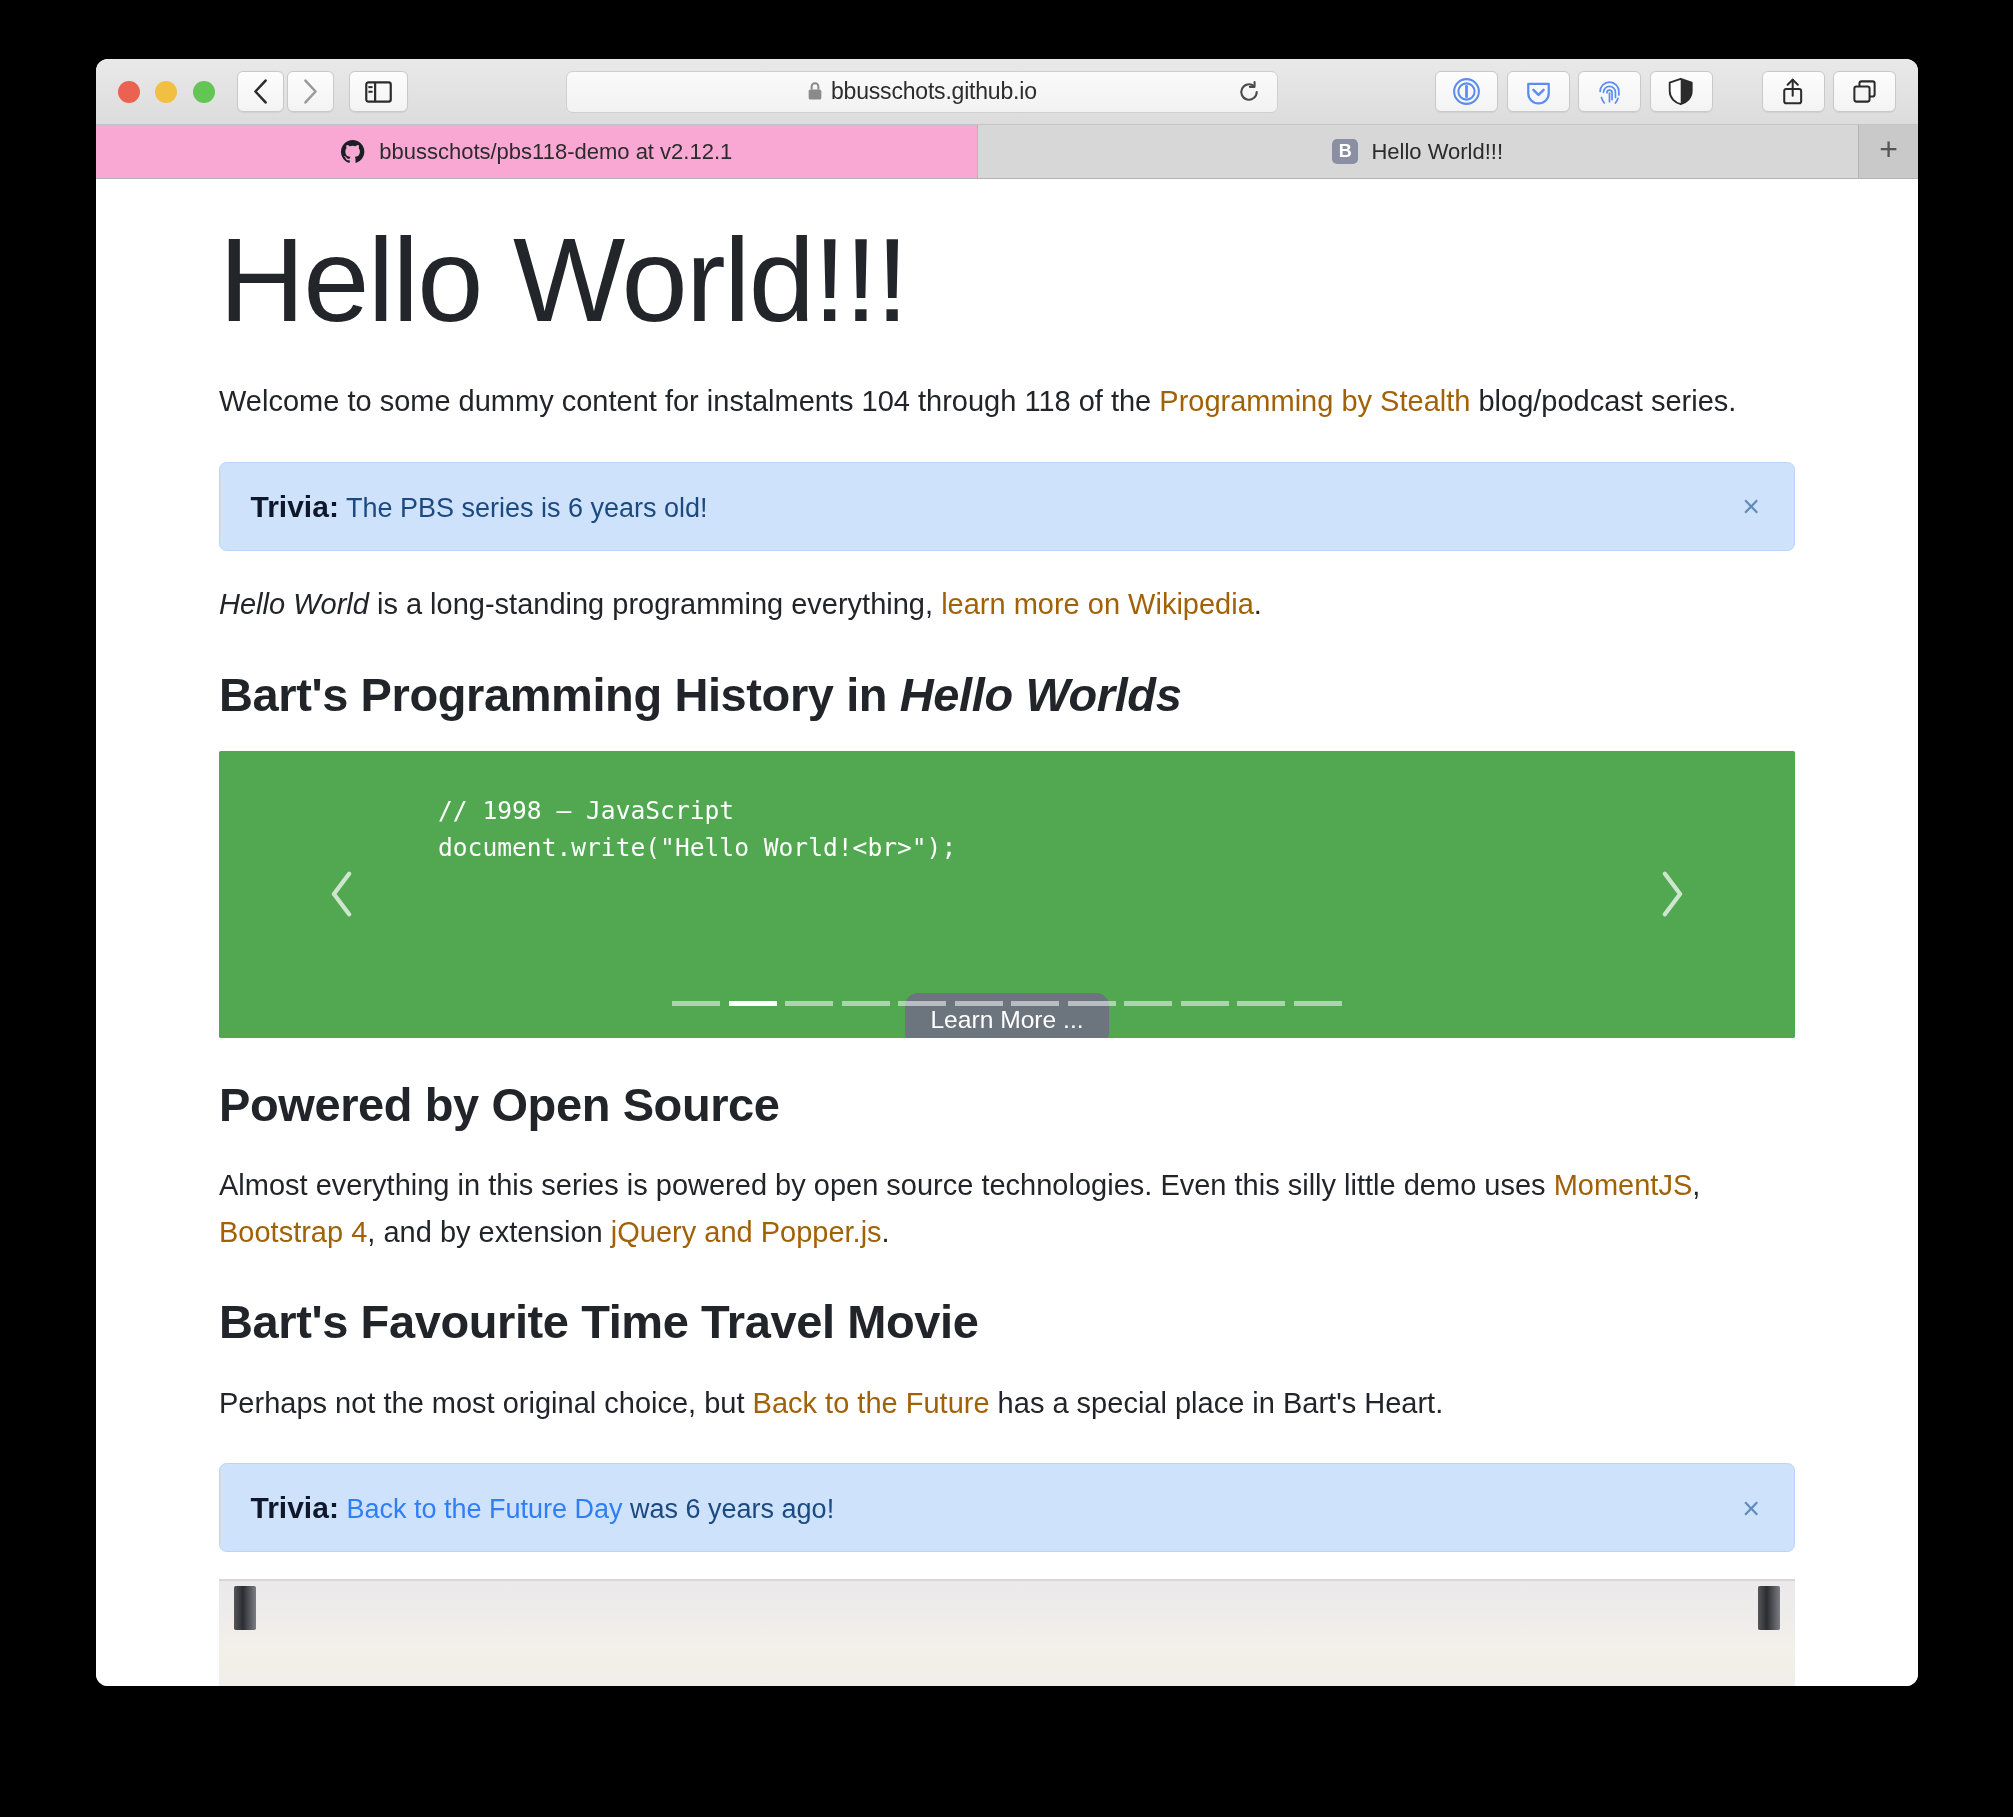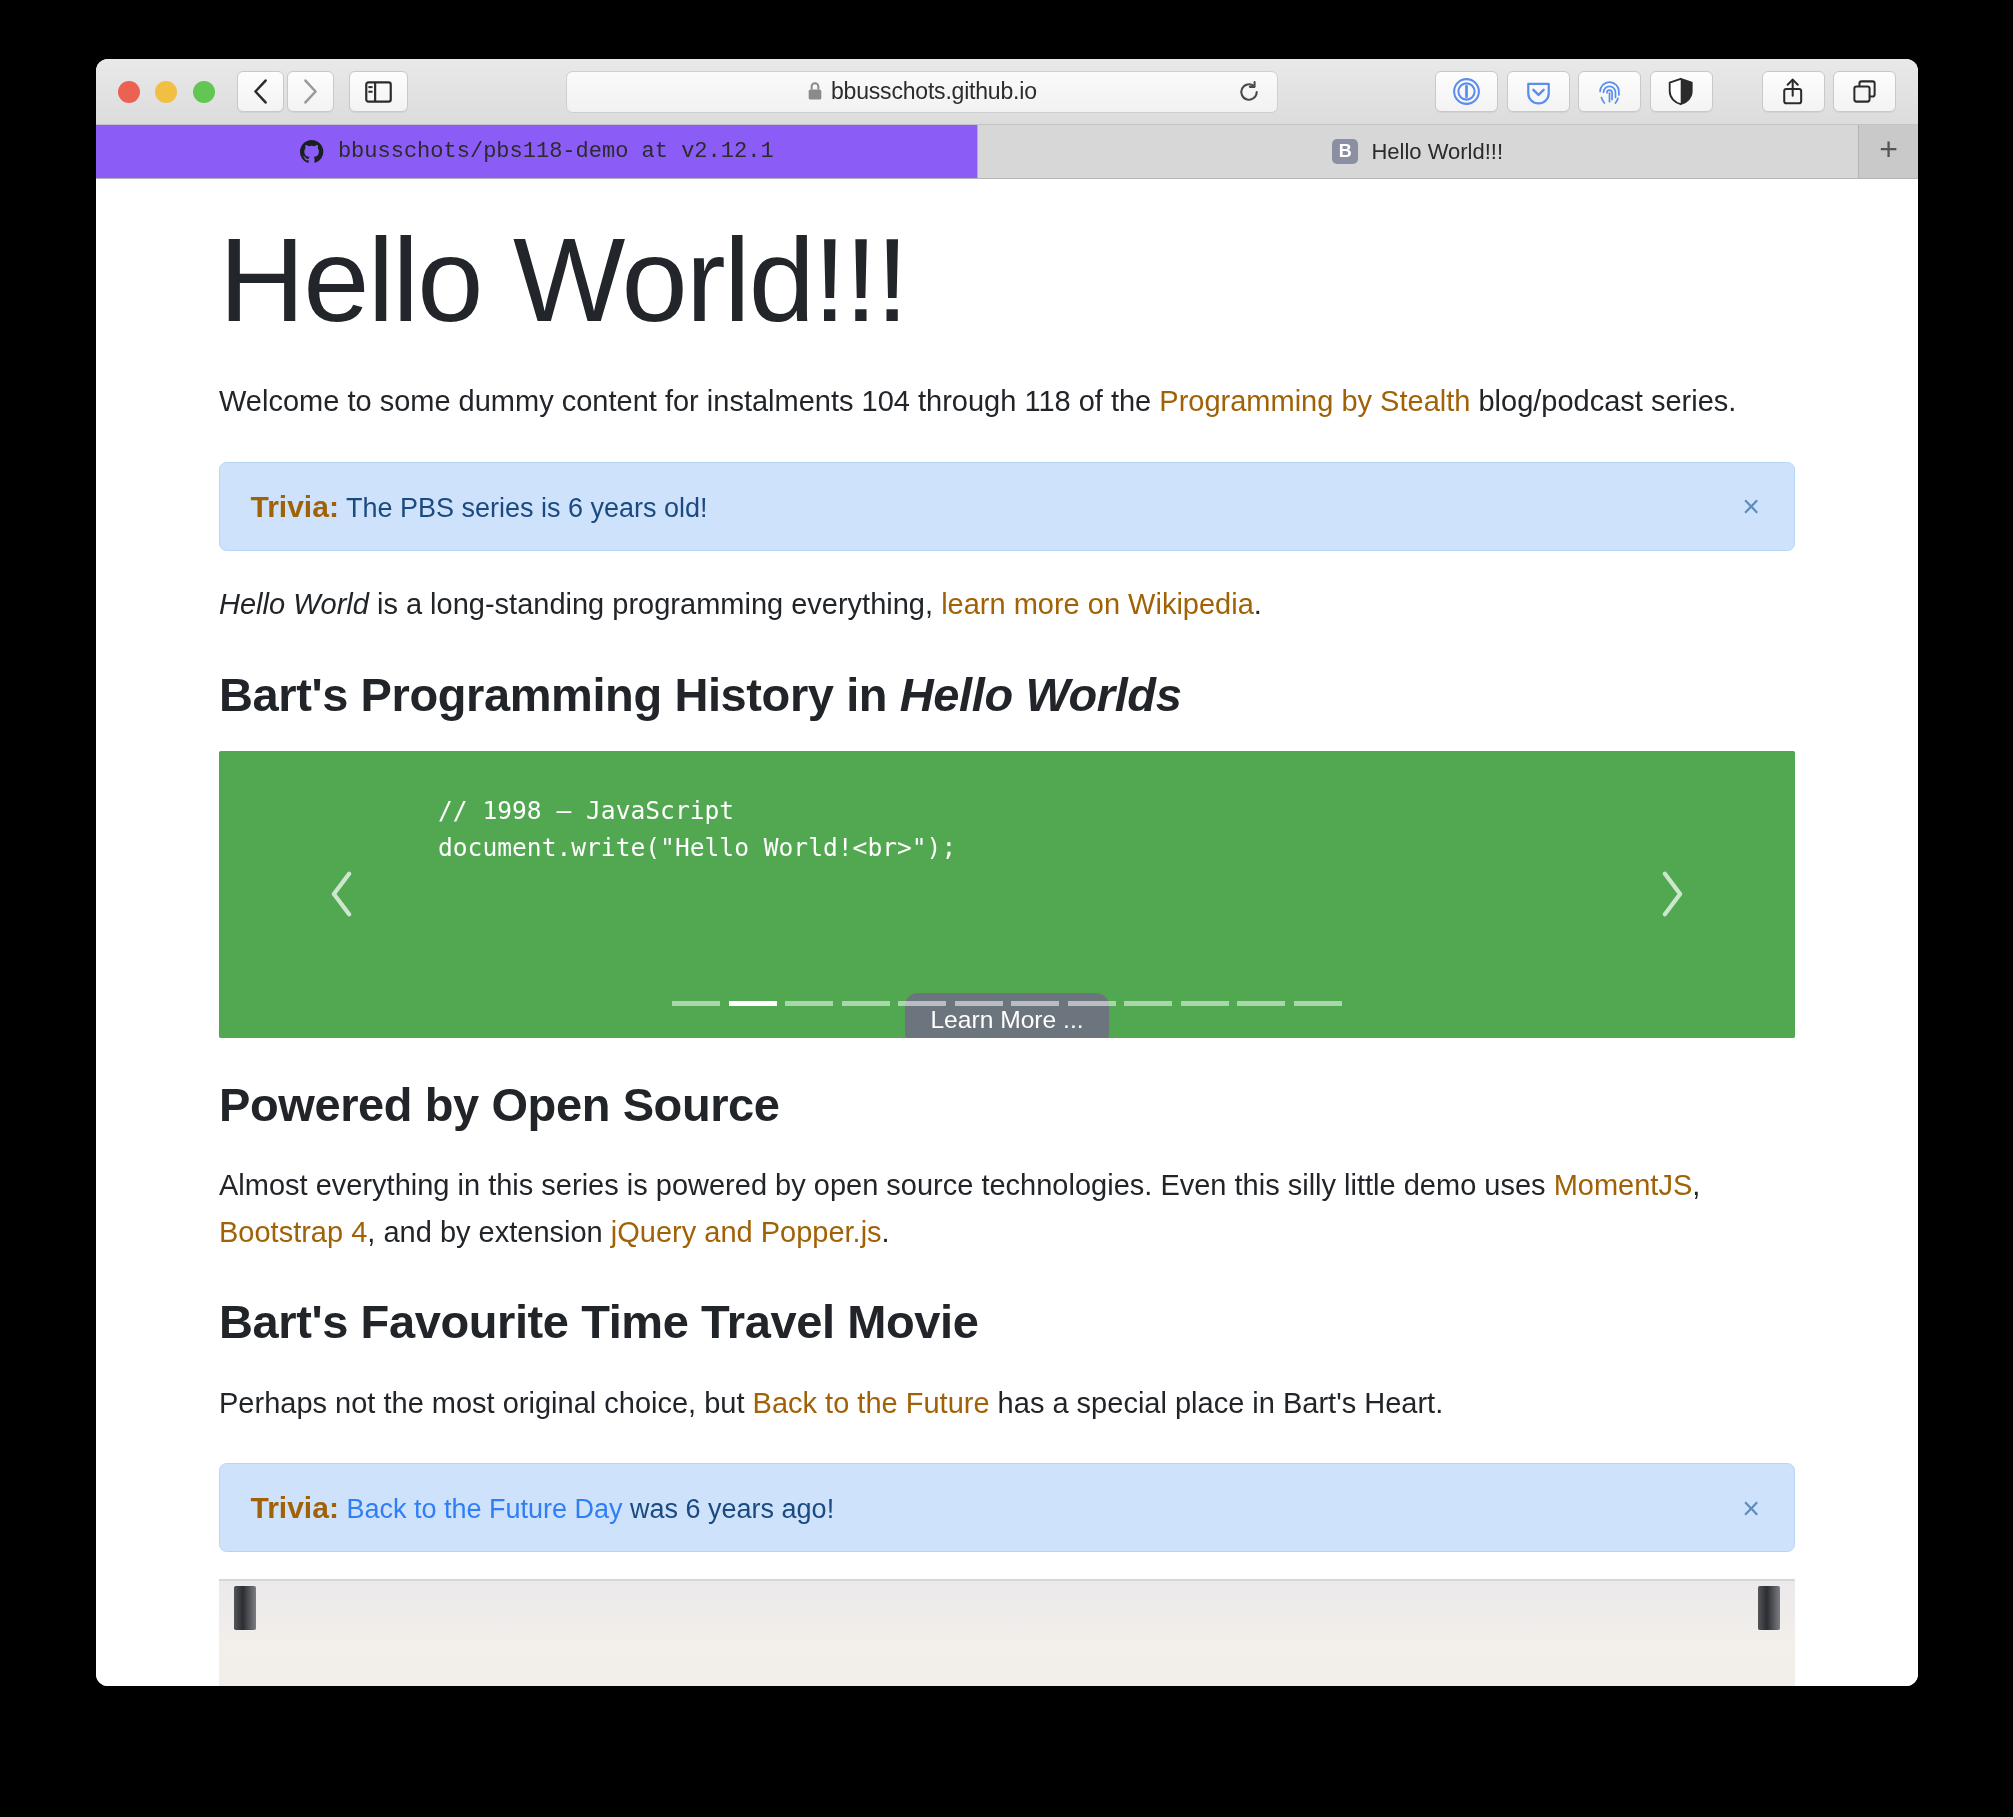--- a/index.html
+++ b/index.html
@@ -124,21 +124,21 @@
     flex: 1;
     display: flex;
     align-items: center;
     justify-content: center;
     gap: 13.6px;
     font-size: 22px;
     color: #2b2b2b;
     border-right: 0.8px solid #b4b4b4;
     position: relative;
   }
-  .tab.inactive { background: #8b5cf6; font-family: Liberation Mono, monospace; }
+  .tab.inactive { background: #f9a8d4; }
   .tab.active { background: #d7d7d7; }
   .tab-new {
     width: 59px;
     display: flex;
     align-items: center;
     justify-content: center;
     background: #c9c9c9;
     font-size: 32px;
     color: #555;
     font-weight: 300;
@@ -194,21 +194,21 @@
     border: 0.8px solid #b8d4f7;
     border-radius: 7.6px;
     margin-top: 37px;
     padding: 24px 30.5px;
     display: flex;
     align-items: center;
     position: relative;
     box-sizing: border-box;
   }
   .alert-body { font-size: 27px; color: #1b4a80; line-height: 1.3; }
-  .alert-strong { font-weight: bold; color: #a16207; font-size: 30px; }
+  .alert-strong { font-weight: bold; color: #0f172a; font-size: 30px; }
   .alert a { color: #2f7ef5; text-align: center; }
   .alert-close {
     position: absolute;
     right: 34px;
     top: 50%;
     transform: translateY(-50%);
     font-size: 30.5px;
     color: #3a6ea5;
     line-height: 1;
     opacity: 0.75;

